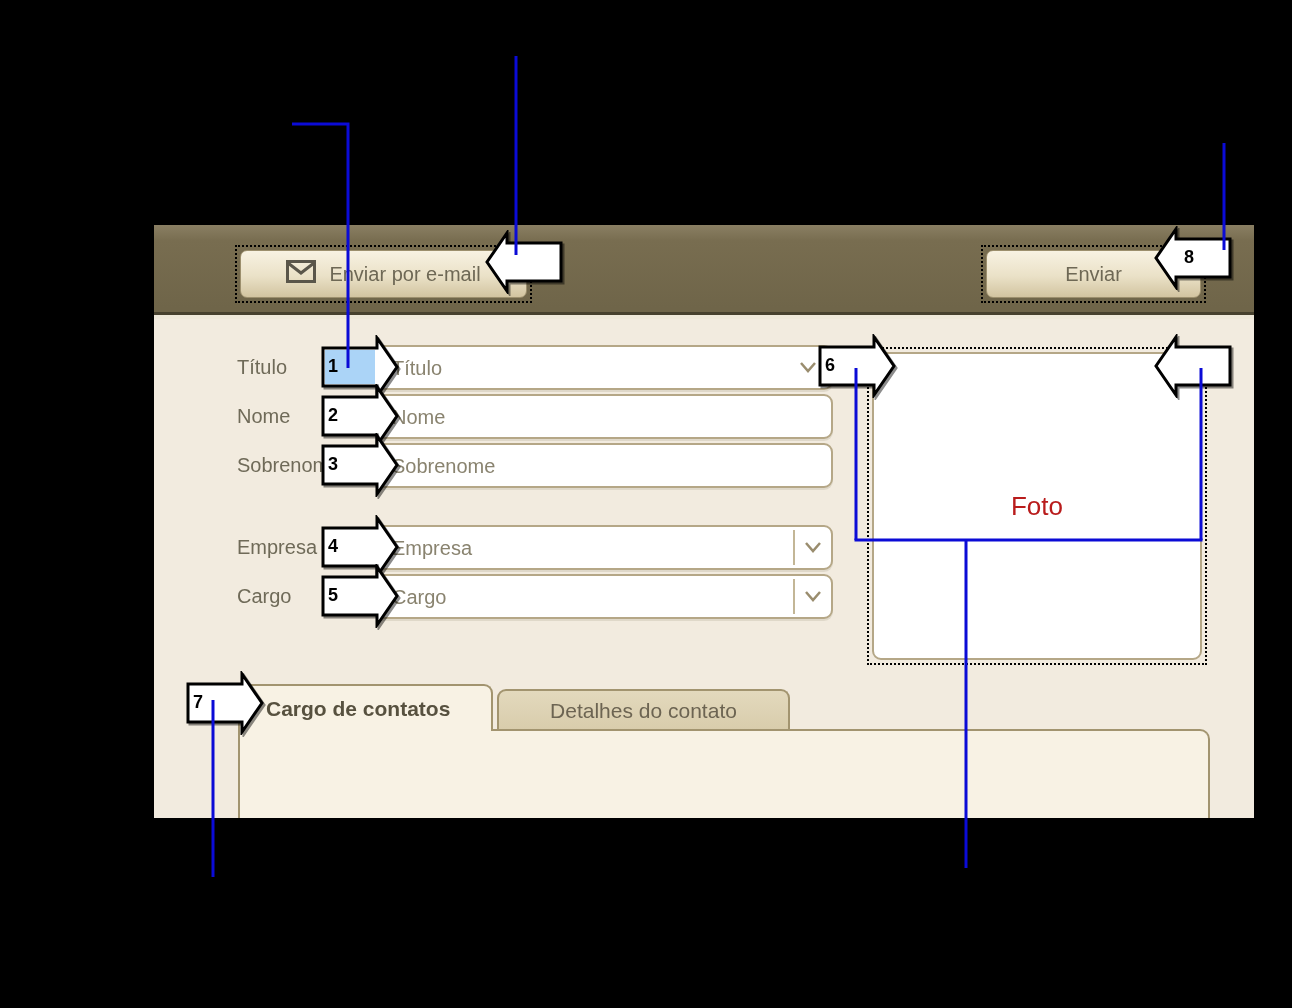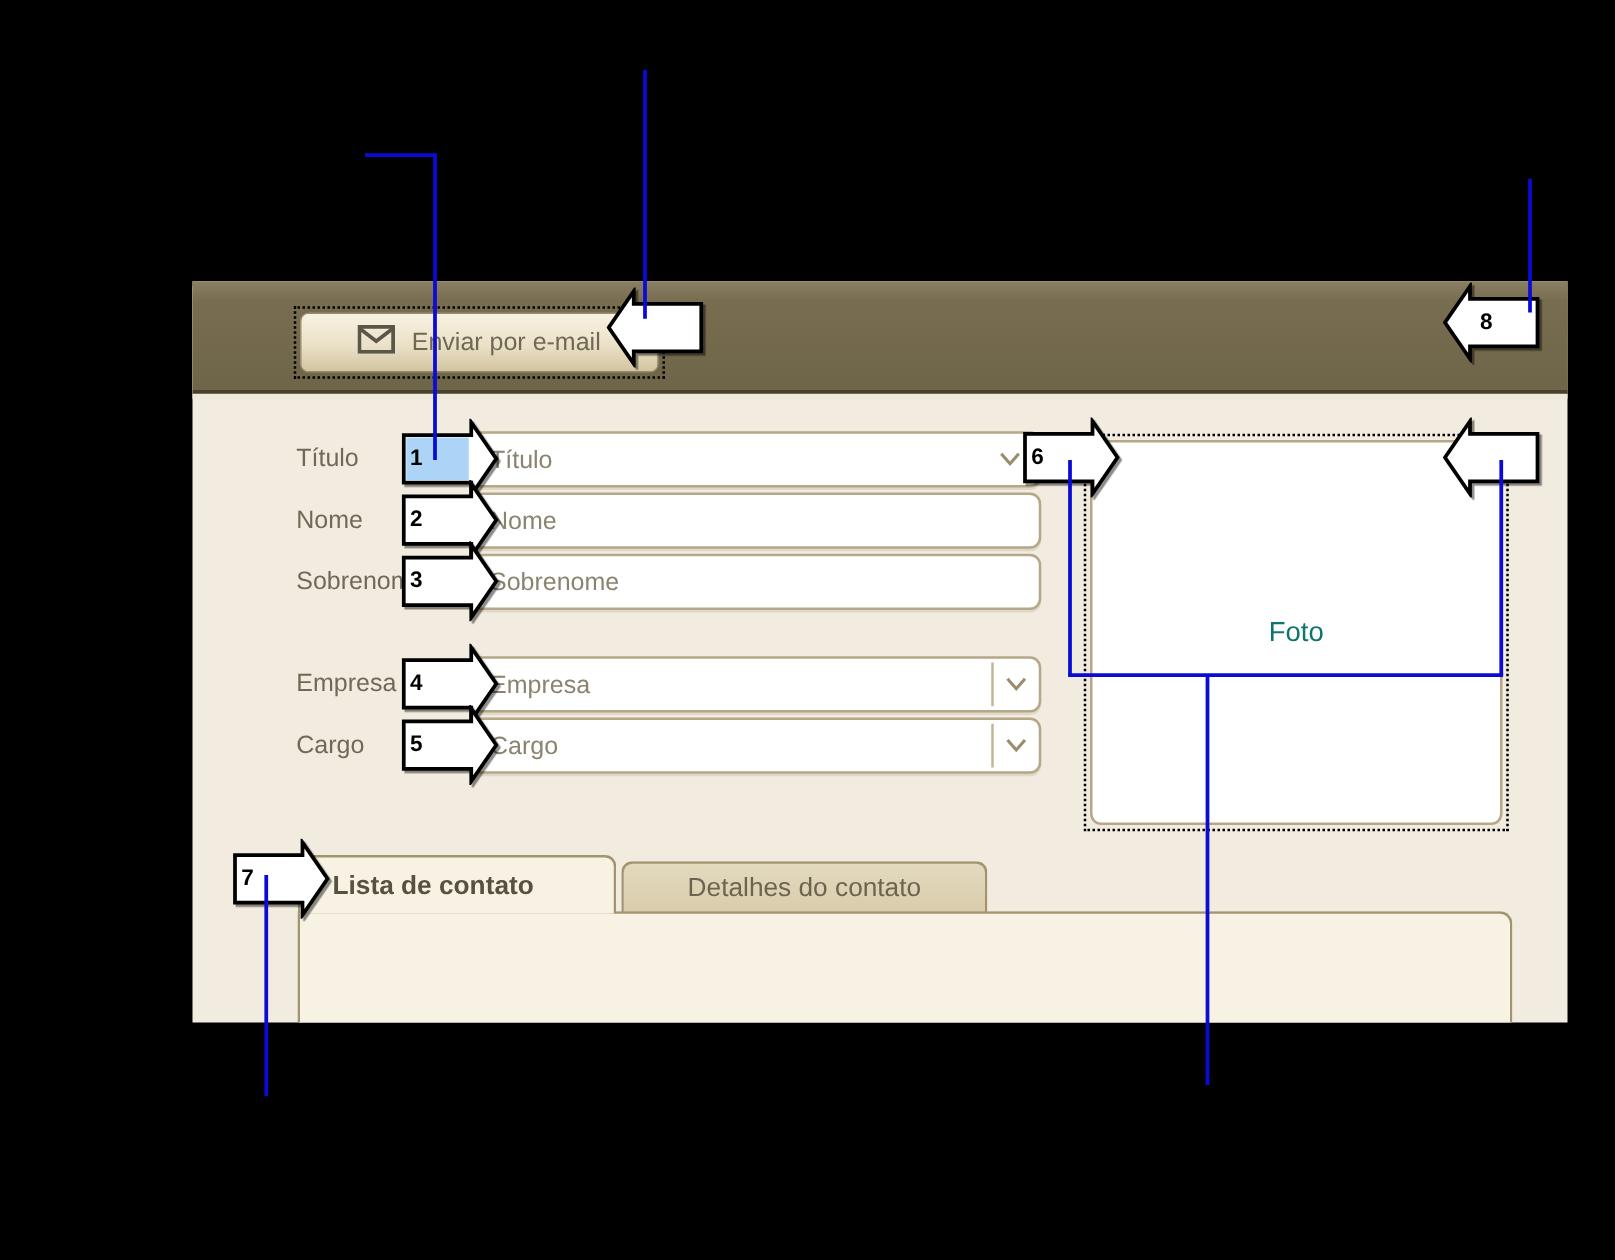--- a/index.html
+++ b/index.html
@@ -23,21 +23,21 @@
       background:#fff;border:2px solid #b5a787;border-radius:9px;
       box-shadow:0 2px 0 rgba(90,80,50,.12);}
   .field .ph{position:absolute;left:17px;top:0;line-height:42px;color:#89836f;font-size:20px;}
   .chev{position:absolute;top:13px;width:18px;height:14px;}
   .chev svg{display:block;}
   .combo-sep{position:absolute;right:36px;top:3px;bottom:3px;width:2px;background:#c3b696;}
   
   #photo-wrap{left:713px;top:122px;width:340px;height:318px;}
   #photo-box{width:100%;height:100%;box-sizing:border-box;background:#fff;
       border:2px solid #b5a787;border-radius:9px;display:flex;align-items:center;justify-content:center;}
-  #photo-box span{color:#0f766e;font-size:22px;}
+  #photo-box span{color:#b91c1c;font-size:26px;}
   
   .tab{position:absolute;box-sizing:border-box;border:2px solid #a2946f;border-bottom:none;
       border-radius:9px 9px 0 0;font-size:21px;display:flex;align-items:center;}
   #tab-active{left:84px;top:459px;width:255px;height:47px;background:#f8f2e4;z-index:3;
       color:#57513f;font-weight:bold;padding-left:26px;}
   #tab-inactive{left:343px;top:464px;width:293px;height:42px;z-index:1;
       background:linear-gradient(#e3d9bd,#d8ccab);color:#6c6452;justify-content:center;text-align:center;}
   #tab-panel{position:absolute;left:84px;top:504px;width:972px;height:89px;box-sizing:border-box;
       background:#f8f2e4;border:2px solid #a2946f;border-bottom:none;border-radius:0 10px 0 0;z-index:2;}
   
@@ -65,20 +65,25 @@
         <span>
           <svg width="30" height="23" viewBox="0 0 30 23">
             <rect x="1.5" y="1.5" width="27" height="20" fill="none" stroke="#5a564a" stroke-width="3"></rect>
             <path d="M2 3 L15 13 L28 3" fill="none" stroke="#5a564a" stroke-width="3"></path>
           </svg>
         </span>
         <span>Enviar por e-mail</span>
       </div>
     </div>
 
+    <div class="focus-wrap" id="send-btn-wrap">
+      <div class="btn">
+        <span>Enviar</span>
+      </div>
+    </div>
 
     <span class="f-label" style="top:130px">Título</span>
     <span class="f-label" style="top:179px">Nome</span>
     <span class="f-label" style="top:228px">Sobrenome</span>
     <span class="f-label" style="top:310px">Empresa</span>
     <span class="f-label" style="top:359px">Cargo</span>
 
     <div class="field" style="top:120px">
       <span class="ph">Título</span>
       <span class="chev" style="right:14px">
@@ -116,21 +121,21 @@
       </span>
     </div>
 
     <div class="focus-wrap" id="photo-wrap">
       <div id="photo-box">
         <span>Foto</span>
       </div>
     </div>
 
     <div class="tab" id="tab-active">
-      <span>Lista de contato</span>
+      <span>Cargo de contatos</span>
     </div>
     <div class="tab" id="tab-inactive">
       <span>Detalhes do contato</span>
     </div>
     <div id="tab-panel"></div>
   </div>
 
   <div class="arrow r" style="left:321px;top:335px">
     <svg width="78" height="64" viewBox="0 0 78 64">
       <path d="M2 13 H56 V3 L76 32 L56 61 V51 H2 Z" fill="#fff" stroke="#000" stroke-width="3"></path>

